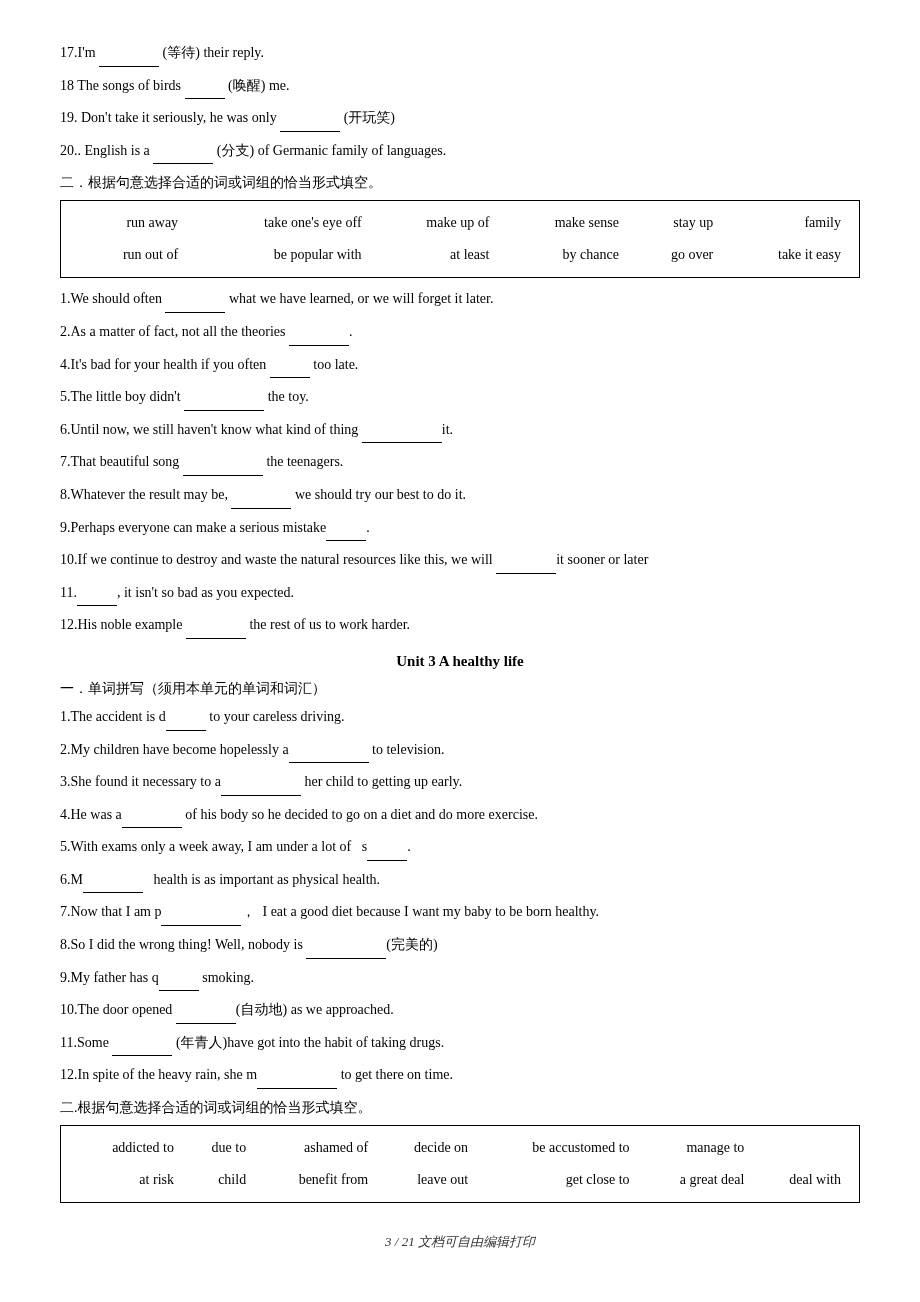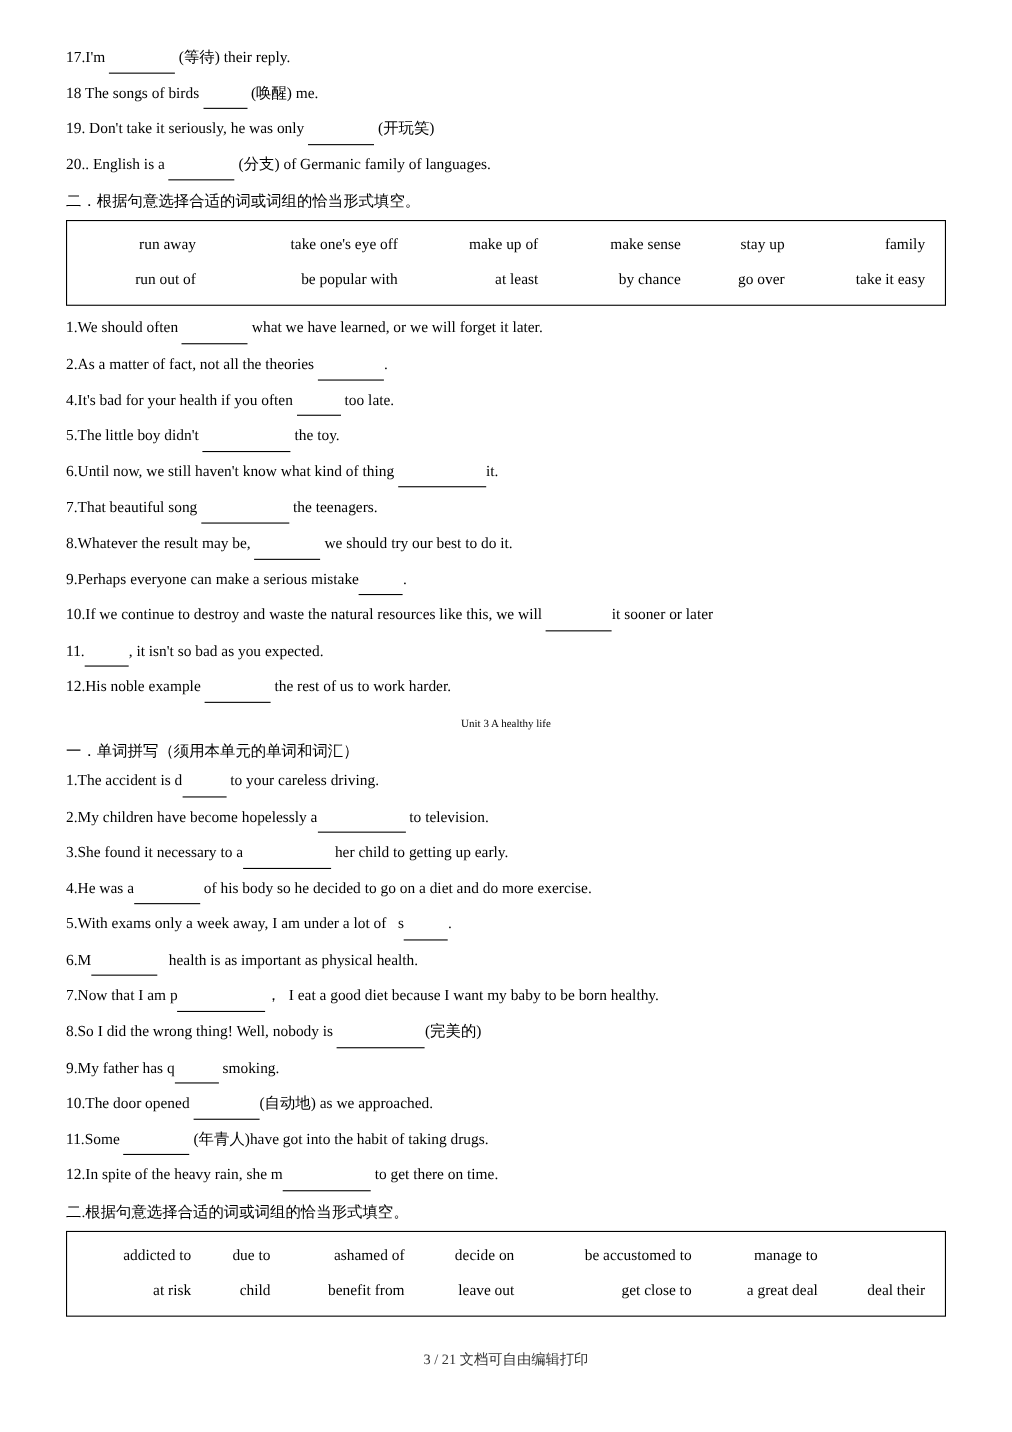--- a/index.html
+++ b/index.html
@@ -57,29 +57,30 @@
       text-align: right;
       white-space: nowrap;
     }
     .section-title {
       font-weight: normal;
       margin-bottom: 6px;
       margin-top: 10px;
     }
     .unit-title {
       text-align: center;
-      font-weight: normal;
+      font-weight: bold;
       margin: 14px 0 8px 0;
-      font-size: 10px;
+      font-size: 15px;
     }
     .footer {
       text-align: center;
       margin-top: 30px;
       font-size: 13px;
       color: #333;
+      font-style: italic;
     }
   </style>
 </head>
 <body>
 
 <div>
   <div class="line">
     17.I'm <span class="blank"></span> (等待) their reply.
   </div>
   <div class="line">
@@ -210,19 +211,19 @@
       <td>be accustomed to</td>
       <td>manage to</td>
     </tr>
     <tr>
       <td>at risk</td>
       <td>child</td>
       <td>benefit from</td>
       <td>leave out</td>
       <td>get close to</td>
       <td>a great deal</td>
-      <td>deal their</td>
+      <td>deal with</td>
     </tr>
   </tbody>
     </table>
 </div>
 
 <div class="footer">3 / 21 文档可自由编辑打印</div>
 
 </body></html>

